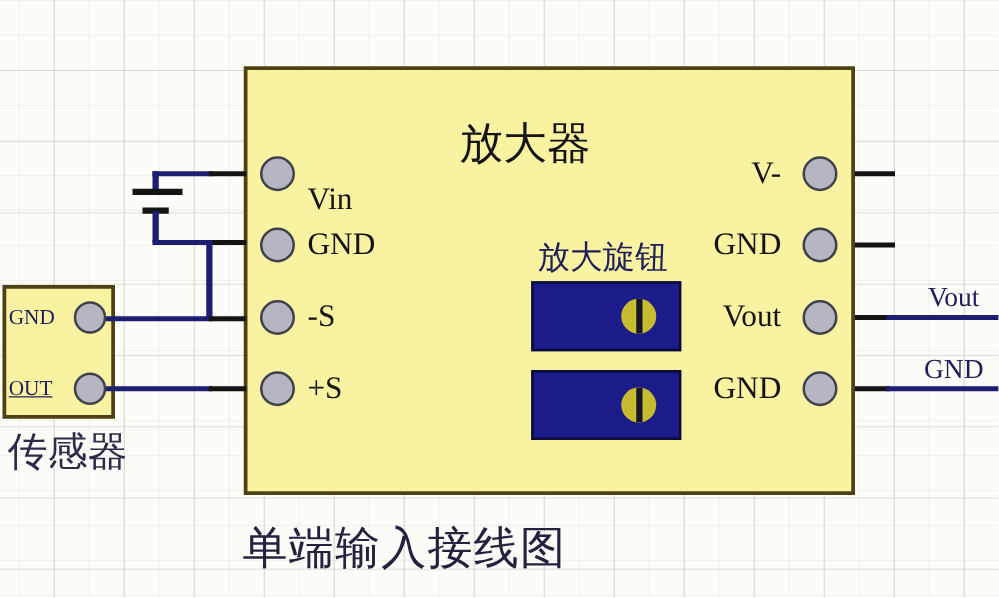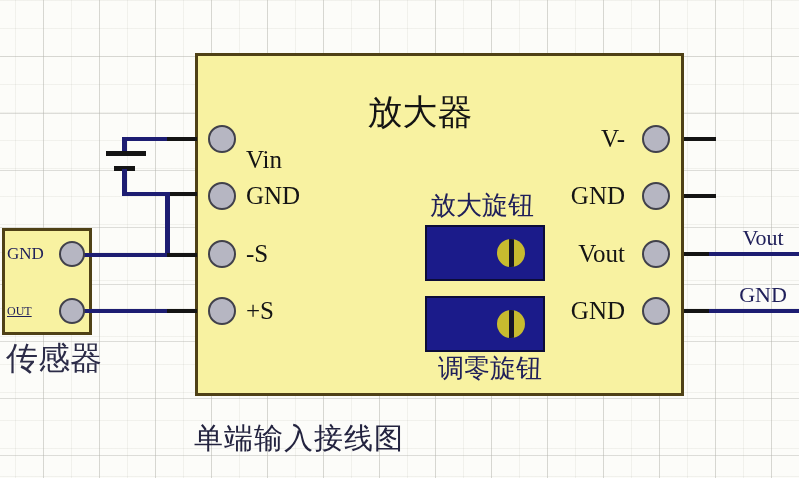--- a/index.html
+++ b/index.html
@@ -47,21 +47,21 @@
   <div class="w" style="left:80px;top:309px;width:90px;height:4px;"></div>
   <div class="bk" style="left:167px;top:309px;width:30px;height:4px;"></div>
 
   <div class="bk" style="left:684px;top:137px;width:32px;height:4px;"></div>
   <div class="bk" style="left:684px;top:194px;width:32px;height:4px;"></div>
   <div class="bk" style="left:684px;top:252px;width:28px;height:4px;"></div>
   <div class="w" style="left:709px;top:252px;width:90px;height:4px;"></div>
   <div class="bk" style="left:684px;top:309px;width:28px;height:4px;"></div>
   <div class="w" style="left:709px;top:309px;width:90px;height:4px;"></div>
 
-  <div class="lbl" style="left:345px;top:94px;width:150px;text-align:center;font-size:35px;line-height:42px;font-family:Liberation Mono, monospace;">放大器</div>
+  <div class="lbl" style="left:345px;top:94px;width:150px;text-align:center;font-size:35px;line-height:42px;">放大器</div>
 
   <div class="pin" style="left:208px;top:125px;width:28px;height:28px;"></div>
   <div class="pin" style="left:208px;top:182px;width:28px;height:28px;"></div>
   <div class="pin" style="left:208px;top:240px;width:28px;height:28px;"></div>
   <div class="pin" style="left:208px;top:297px;width:28px;height:28px;"></div>
   <div class="lbl" style="left:246px;top:123px;font-size:25px;line-height:32px;margin-top:21px;">Vin</div>
   <div class="lbl" style="left:246px;top:180px;font-size:25px;line-height:32px;">GND</div>
   <div class="lbl" style="left:246px;top:238px;font-size:25px;line-height:32px;">-S</div>
   <div class="lbl" style="left:246px;top:295px;font-size:25px;line-height:32px;">+S</div>
 
@@ -76,26 +76,25 @@
 
   <div class="lbl navy" style="left:430px;top:191px;width:130px;text-align:left;font-size:26px;line-height:30px;">放大旋钮</div>
   <div class="pot" style="left:425px;top:225px;width:120px;height:56px;"></div>
   <div class="knob" style="left:497px;top:239px;">
     <div class="slot"></div>
   </div>
   <div class="pot" style="left:425px;top:296px;width:120px;height:56px;"></div>
   <div class="knob" style="left:497px;top:310px;">
     <div class="slot"></div>
   </div>
-  <div class="lbl navy" style="left:425px;top:354px;width:130px;text-align:center;font-size:26px;line-height:30px;">调零旋钮</div>
 
   <div class="lbl navy" style="left:7px;top:241px;font-size:17px;line-height:26px;">GND</div>
   <div class="pin" style="left:59px;top:241px;width:26px;height:26px;"></div>
-  <div class="lbl navy" style="left:7px;top:298px;font-size:12px;line-height:26px;text-decoration:underline;">OUT</div>
+  <div class="lbl navy" style="left:7px;top:298px;font-size:17px;line-height:26px;text-decoration:underline;">OUT</div>
   <div class="pin" style="left:59px;top:298px;width:26px;height:26px;"></div>
-  <div class="lbl" style="left:6px;top:343px;font-size:32px;line-height:36px;color:#2c2c48;font-family:Liberation Mono, monospace;">传感器</div>
+  <div class="lbl" style="left:6px;top:343px;font-size:32px;line-height:36px;color:#2c2c48;">传感器</div>
 
   <div class="lbl navy" style="left:727px;top:225px;width:72px;text-align:center;font-size:22px;line-height:26px;">Vout</div>
   <div class="lbl navy" style="left:727px;top:282px;width:72px;text-align:center;font-size:22px;line-height:26px;">GND</div>
 
-  <div class="lbl" style="left:194px;top:421px;font-size:29px;line-height:34px;color:#23233f;letter-spacing:1px;">单端输入接线图</div>
+  <div class="lbl" style="left:194px;top:421px;font-size:36px;line-height:34px;color:#23233f;letter-spacing:1px;">单端输入接线图</div>
 
 </div>
 
 </body></html>

